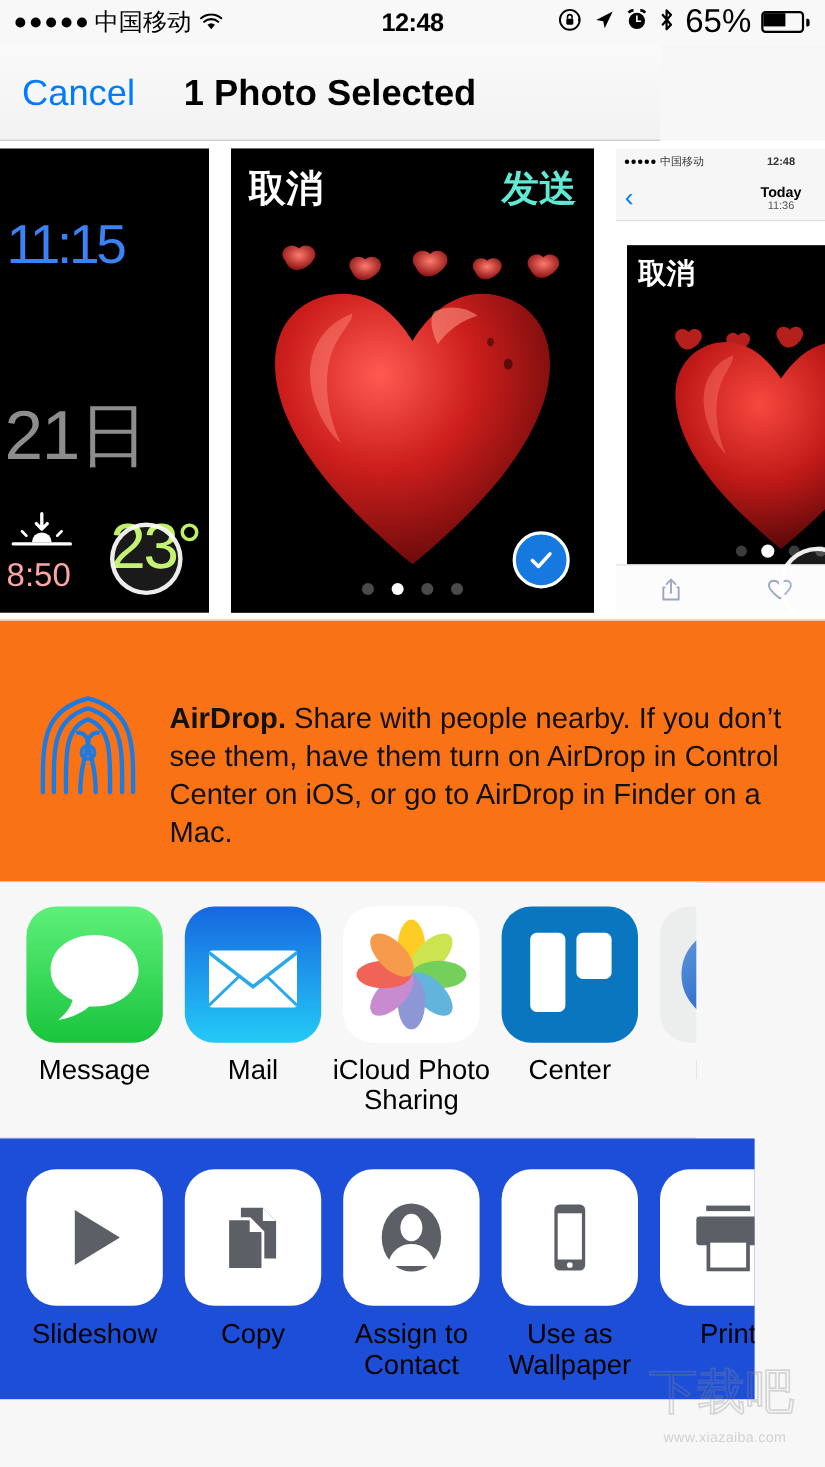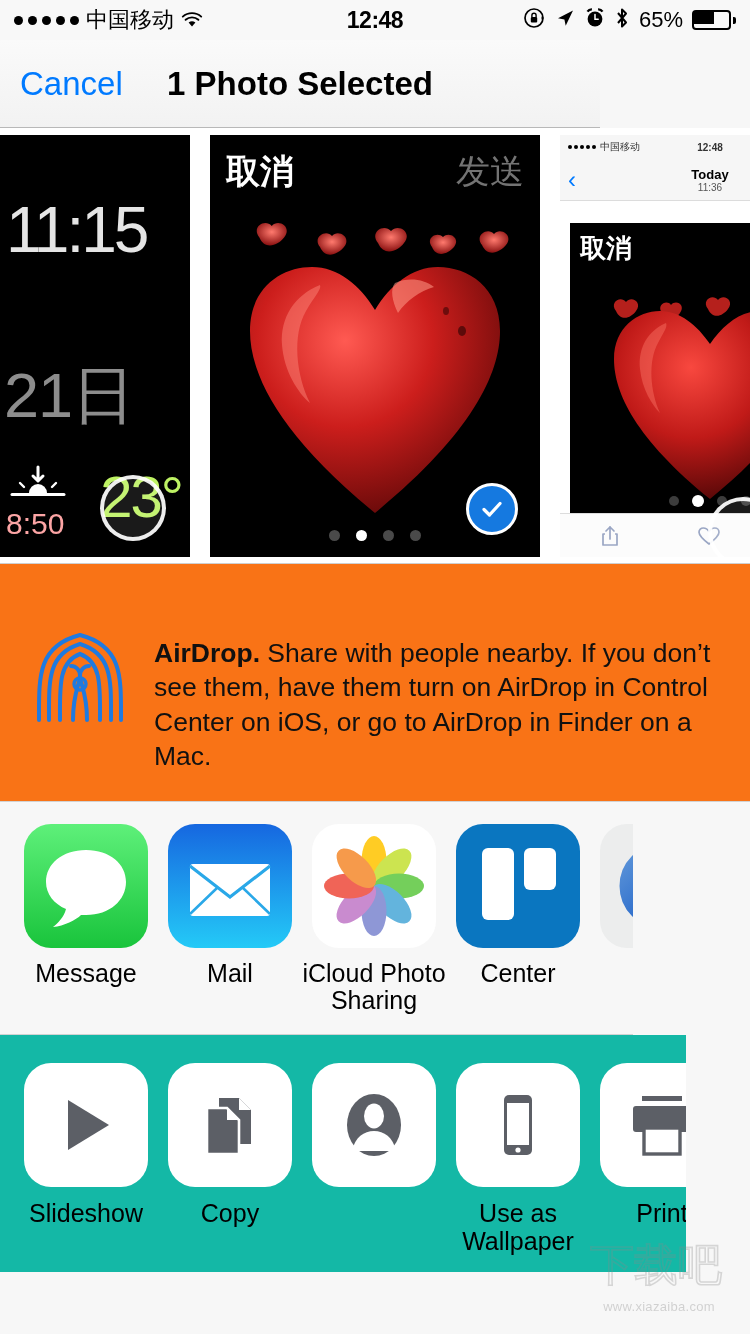--- a/index.html
+++ b/index.html
@@ -27,21 +27,21 @@
   .wifi{ width:22px; height:16px; position:relative; }
   .wifi svg{ display:block; }
   .sb-time{
     position:absolute; left:0; right:0; text-align:center;
     font-size:23px; font-weight:bold; letter-spacing:-0.5px;
   }
   .sb-right{
     margin-left:auto; display:flex; align-items:center; gap:9px;
     position:relative; z-index:2;
   }
-  .sb-pct{ font-size:22px; }
+  .sb-pct{ font-size:30px; }
   .batt{ width:44px; height:20px; position:relative; }
   .batt-body{
     position:absolute; left:0; top:0; width:39px; height:20px;
     border:2px solid #000; border-radius:4px;
   }
   .batt-fill{
     position:absolute; left:2px; top:2px; height:12px; width:20px; background:#000;
   }
   .batt-cap{
     position:absolute; right:0; top:7px; width:3px; height:7px;
@@ -74,21 +74,21 @@
     position:relative;
     overflow:hidden;
     border-bottom:1px solid #cfcfcf;
   }
   .thumb{ position:absolute; top:7px; height:422px; overflow:hidden; background:#000; }
 
   
   .thumb-watch{ left:0; width:190px; }
   .w-time{
     position:absolute; left:6px; top:58px;
-    font-size:64px; color:#e5e5e5; letter-spacing:-3px;
+    font-size:50px; color:#3b82f6; letter-spacing:-3px;
     font-family:"Liberation Sans", sans-serif; font-weight:300;
   }
   .w-date{
     position:absolute; left:4px; top:218px;
     font-size:63px; color:#8d8d8d; letter-spacing:-1px; font-weight:300;
   }
   .w-sunrow{ position:absolute; left:6px; bottom:10px; width:178px; height:86px; }
   .sun-ico{ position:absolute; left:4px; top:4px; width:56px; height:40px; }
   .w-sun-time{
     position:absolute; left:0px; top:46px;
@@ -105,21 +105,21 @@
 
   
   .thumb-heart{ left:210px; width:330px; }
   .h-cancel{
     position:absolute; left:16px; top:14px;
     font-size:34px; color:#fff; font-weight:bold;
     text-shadow:0 0 3px rgba(0,0,0,.6);
   }
   .h-send{
     position:absolute; right:16px; top:14px;
-    font-size:34px; color:#737373; font-weight:normal;
+    font-size:34px; color:#5eead4; font-weight:bold;
   }
   .heart-scene{ position:absolute; inset:0; }
   .pagedots{ position:absolute; bottom:16px; left:0; width:100%; display:flex; justify-content:center; gap:16px; }
   .pd{ width:11px; height:11px; border-radius:50%; background:#4a4a4a; }
   .pd.on{ background:#fff; }
   .check-badge{
     position:absolute; right:22px; bottom:22px;
     width:52px; height:52px; border-radius:50%;
     background:#1579e0; border:3px solid #fff;
     display:flex; align-items:center; justify-content:center;
@@ -183,21 +183,21 @@
   }
 
   .ic-message{ background:linear-gradient(#5ef07a,#19c43c); }
   .ic-mail{ background:linear-gradient(#1667e0,#24caf7); }
   .ic-icloud{ background:#ffffff; }
   .ic-trello{ background:#0a76c0; }
   .ic-moke{ background:#eceded; }
 
   
   .actionrow{
-    width:686px; background:#14b8a6;
+    width:686px; background:#1d4ed8;
     display:flex; align-items:flex-start; padding:28px 0 0 14px;
     overflow:hidden; height:237px;
   }
   .act-cell{ width:144px; flex:0 0 144px; display:flex; flex-direction:column; align-items:center; }
   .act-icon{
     width:124px; height:124px; border-radius:27px; background:#fff;
     display:flex; align-items:center; justify-content:center;
   }
   .act-label{ margin-top:12px; font-size:25px; text-align:center; line-height:1.12; color:#000; }
 
@@ -535,20 +535,21 @@
   </div>
 
   <div class="act-cell">
     <div class="act-icon">
       <svg width="72" height="72" viewBox="0 0 72 72">
         <ellipse cx="36" cy="36" rx="27" ry="31" fill="#5c5f66"></ellipse>
         <ellipse cx="36" cy="27" rx="10" ry="12.5" fill="#fff"></ellipse>
         <path d="M14 62 C 17 48 26 42 36 42 C 46 42 55 48 58 62 Z" fill="#fff"></path>
       </svg>
     </div>
+    <div class="act-label">Assign to Contact</div>
   </div>
 
   <div class="act-cell">
     <div class="act-icon">
       <svg width="70" height="70" viewBox="0 0 70 70">
         <rect x="21" y="5" width="28" height="60" rx="5" fill="#5c5f66"></rect>
         <rect x="24" y="13" width="22" height="42" fill="#fff"></rect>
         <circle cx="35" cy="60" r="2.6" fill="#fff"></circle>
       </svg>
     </div>

